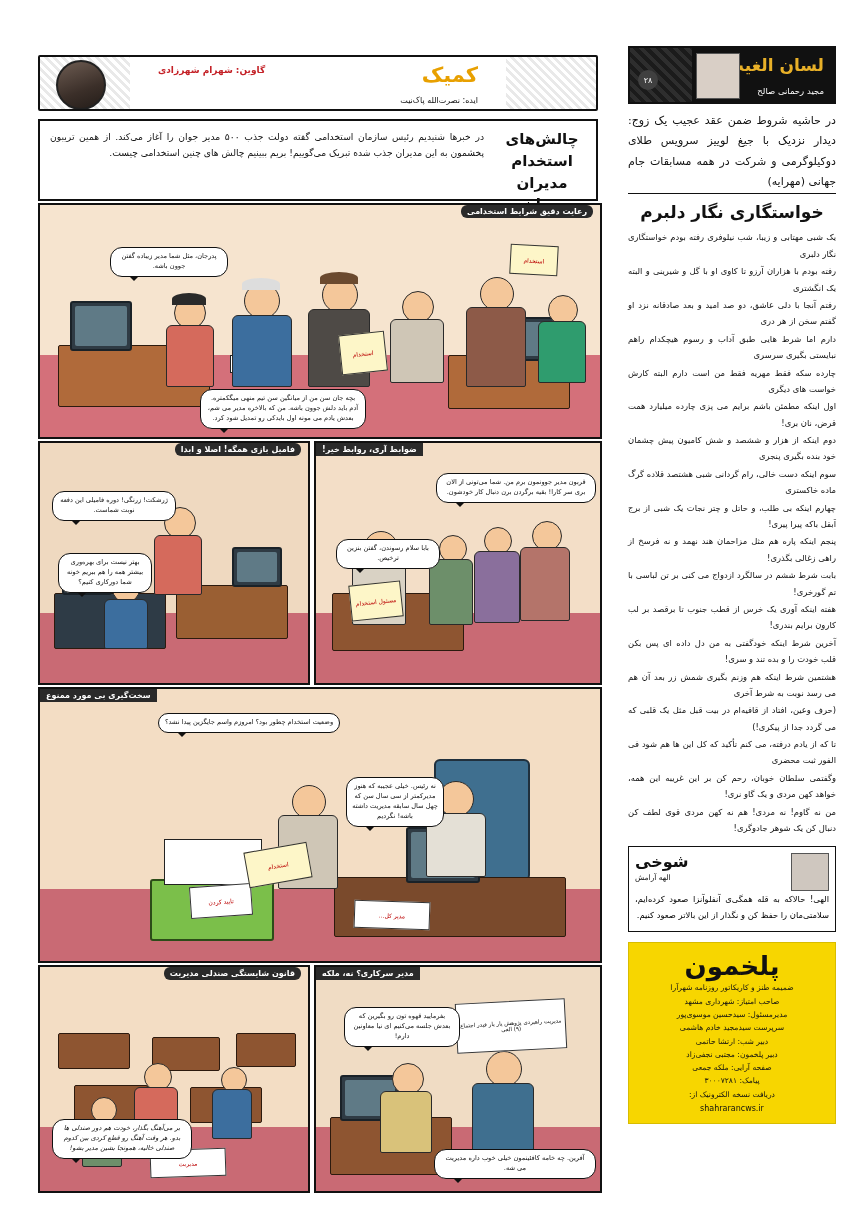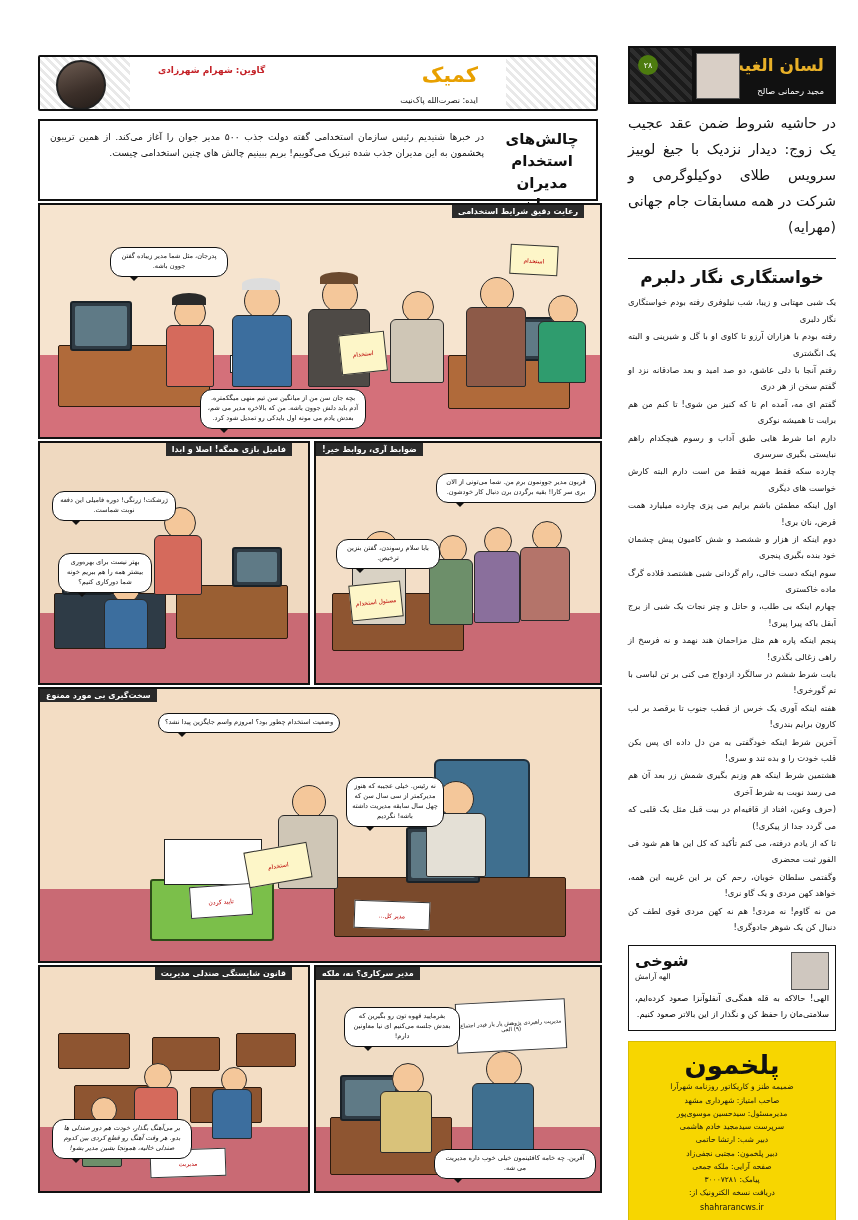--- a/index.html
+++ b/index.html
@@ -49,21 +49,21 @@
     position:absolute;right:112px;left:10px;top:8px;font-size:9.2px;line-height:1.75;
     color:#111;text-align:justify;
   }
 
   
   .panel{position:absolute;border:2px solid #111;overflow:hidden;background:#f3d9c2;}
   .panel .cap{
     position:absolute;top:0;font-size:8px;font-weight:bold;color:#fff;background:#2a2a2a;
     padding:2px 6px;z-index:5;
   }
-  .cap.r{right:16px;}
+  .cap.r{right:7px;border-radius:6px;}
   .cap.l{left:0;}
 
   .bub{
     position:absolute;background:#fff;border:1.6px solid #111;border-radius:12px;
     font-size:6.6px;line-height:1.5;color:#111;padding:4px 5px;text-align:center;z-index:6;
   }
   .bub:after{
     content:"";position:absolute;width:0;height:0;border:5px solid transparent;
     border-top-color:#111;bottom:-10px;left:18px;
   }
@@ -101,27 +101,27 @@
     position:absolute;right:10px;bottom:6px;font-size:8.5px;color:#fff;
   }
   .lesan-orn{
     position:absolute;left:0;top:0;bottom:0;width:62px;
     background:repeating-linear-gradient(45deg,#1b1b1b 0 4px,#2e2e2e 4px 8px);
   }
   .lesan-photo{
     position:absolute;left:66px;top:5px;width:42px;height:44px;background:#d9cfc6;border:1px solid #555;
   }
   .badge28{
-    position:absolute;left:8px;top:7px;width:20px;height:20px;border-radius:50%;
-    background:#4d7c0f;color:#fff;font-size:8px;display:flex;align-items:center;justify-content:center;
+    position:absolute;left:8px;top:22px;width:20px;height:20px;border-radius:50%;
+    background:#404040;color:#fff;font-size:8px;display:flex;align-items:center;justify-content:center;
   }
 
   .r-intro{
-    margin-top:7px;font-size:14px;line-height:1.85;color:#111;text-align:justify;
-    border-bottom:1px solid #111;padding-bottom:18px;
+    margin-top:7px;font-size:11px;line-height:1.85;color:#111;text-align:justify;
+    border-bottom:1px solid #111;padding-bottom:1px;
   }
   .r-title{
     margin-top:8px;font-size:17px;font-weight:bold;color:#111;text-align:center;
   }
   .r-body{
     margin-top:7px;font-size:8.4px;line-height:1.95;color:#111;text-align:justify;
   }
   .r-body p{margin:0 0 1px 0;}
 
   .shokhi{
@@ -351,21 +351,20 @@
     </div>
 
     <div class="r-intro">در حاشیه شروط ضمن عقد عجیب یک زوج: دیدار نزدیک با جیغ لوییز سرویس طلای دوکیلوگرمی و شرکت در همه مسابقات جام جهانی (مهرایه)</div>
 
     <div class="r-title">خواستگاری نگار دلبرم</div>
 
     <div class="r-body">
       <p>یک شبی مهتابی و زیبا، شب نیلوفری رفته بودم خواستگاری نگار دلبری</p>
       <p>رفته بودم با هزاران آرزو تا کاوی او با گل و شیرینی و البته یک انگشتری</p>
       <p>رفتم آنجا با دلی عاشق، دو صد امید و بعد صادقانه نزد او گفتم سخن از هر دری</p>
-      <p>گفتم ای مه، آمده ام تا که کنیز من شوی! تا کنم من هم برایت تا همیشه نوکری</p>
       <p>دارم اما شرط هایی طبق آداب و رسوم هیچکدام راهم نبایستی بگیری سرسری</p>
       <p>چارده سکه فقط مهریه فقط من است دارم البته کارش خواست های دیگری</p>
       <p>اول اینکه مطمئن باشم برایم می پزی چارده میلیارد همت قرض، نان بری!</p>
       <p>دوم اینکه از هزار و ششصد و شش کامیون پیش چشمان خود بنده بگیری پنجری</p>
       <p>سوم اینکه دست خالی، رام گردانی شبی هشتصد قلاده گرگ ماده خاکستری</p>
       <p>چهارم اینکه بی طلب، و حاتل و چتر نجات یک شبی از برج اَبقل باکه پیرا پیری!</p>
       <p>پنجم اینکه پاره هم مثل مزاحمان هند نهمد و نه فرسخ از راهی زغالی بگذری!</p>
       <p>بابت شرط ششم در سالگرد ازدواج می کنی بر تن لباسی با تم گورخری!</p>
       <p>هفته اینکه آوری یک خرس از قطب جنوب تا برقصد بر لب کارون برایم بندری!</p>
       <p>آخرین شرط اینکه خودگفتی به من دل داده ای پس بکن قلب خودت را و بده تند و سری!</p>

